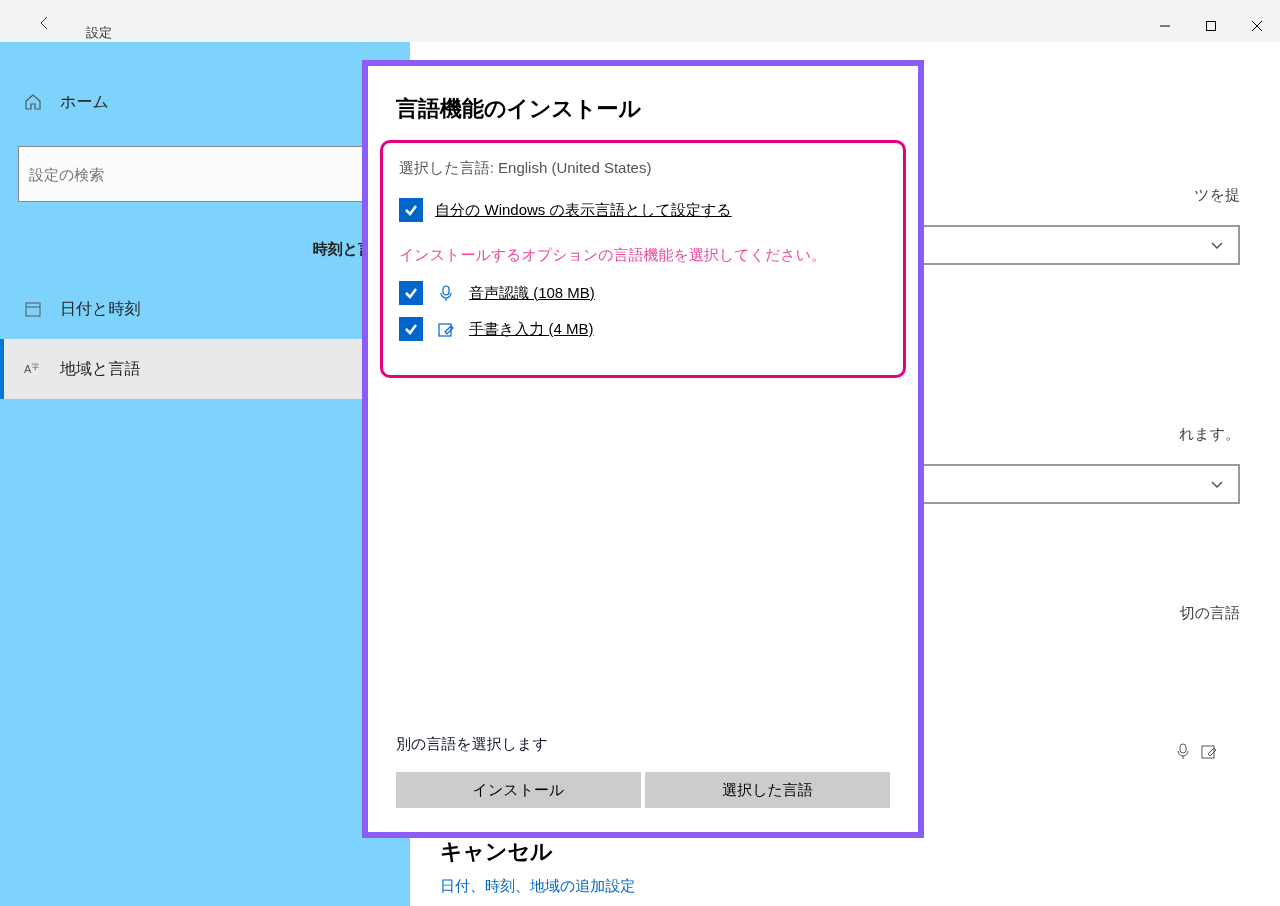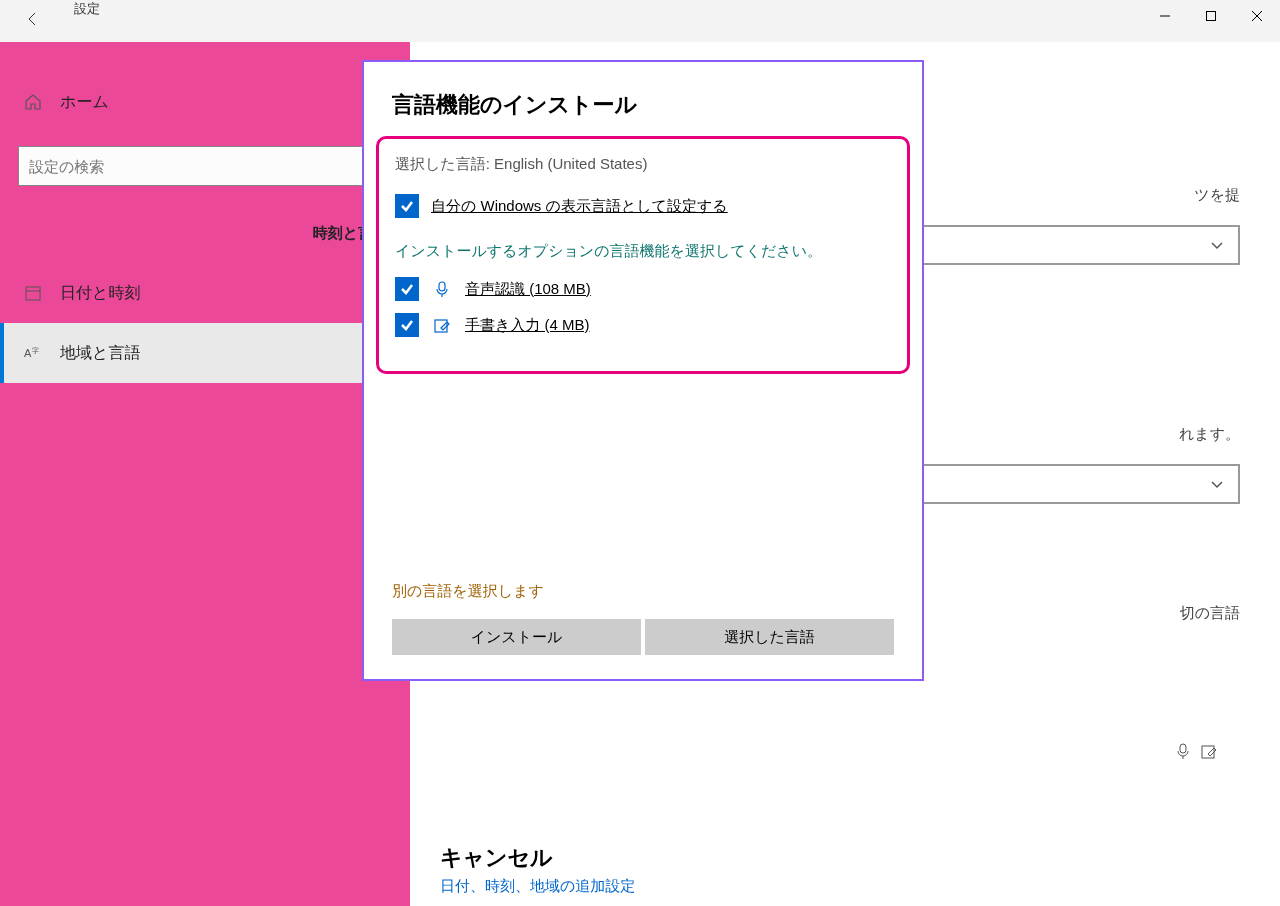--- a/index.html
+++ b/index.html
@@ -9,23 +9,23 @@
       color: #000000;
       width: 1280px;
       height: 906px;
       overflow: hidden;
       position: relative;
     }
     
     .titlebar {
       height: 42px;
       display: flex;
-      align-items: flex-start;
+      align-items: flex-end;
       background: #f3f3f3;
-      padding-left: 14px;
+      padding-left: 26px;
     }
     .titlebar .back-btn {
       width: 38px; height: 38px;
       display: flex; align-items: center; justify-content: center;
       cursor: pointer;
     }
     .titlebar .title {
       font-size: 13px;
       color: #333;
       margin-left: 22px;
@@ -37,41 +37,41 @@
     .titlebar .win-controls div {
       width: 46px; height: 32px;
       display: flex; align-items: center; justify-content: center;
       cursor: pointer;
     }
     
     .sidebar {
       position: absolute;
       top: 42px; left: 0; bottom: 0;
       width: 410px;
-      background: #ec4899;
+      background: #7dd3fc;
       padding-top: 30px;
     }
     .sidebar .home-row, .sidebar .nav-item {
       display: flex;
       align-items: center;
       height: 60px;
       padding-left: 22px;
       font-size: 16px;
       color: #222;
       cursor: pointer;
     }
     .sidebar .ico {
       width: 22px; height: 22px;
       display: inline-flex; align-items: center; justify-content: center;
       margin-right: 16px;
       color: #555;
     }
     .sidebar .search-box {
       margin: 14px 18px 24px 18px;
-      height: 40px;
+      height: 56px;
       border: 1px solid #888;
       background: #fcfcfc;
       display: flex; align-items: center;
       padding: 12px 10px;
     }
     .sidebar .search-box input {
       border: none; outline: none; background: transparent;
       font-size: 15px; width: 100%;
       color: #444;
     }
@@ -95,29 +95,29 @@
       padding: 24px 40px;
       overflow: hidden;
     }
     .content .bg-text { color: #444; font-size: 15px; }
     .content .dropdown {
       width: 320px; height: 40px; border: 2px solid #999;
       display: flex; align-items: center; justify-content: flex-end;
       padding: 0 14px; margin: 20px 0 40px auto;
     }
     .content .section-h2 { font-size: 22px; font-weight: 600; margin-top: 18px;}
-    .content .link { color: #0066CC; font-size: 15px; margin-top: 4px; display:block;}
+    .content .link { color: #0066CC; font-size: 15px; margin-top: 10px; display:block;}
     .content .mini-icons { position: absolute; right: 62px; top: 700px; display:flex; gap: 8px; color:#555;}
     
     .modal {
       position: absolute;
       top: 60px; left: 362px;
-      width: 562px; height: 621px;
+      width: 562px; height: 778px;
       background: #fff;
-      border: 2px solid #8b5cf6;
+      border: 6px solid #8b5cf6;
       z-index: 10;
       padding: 28px 0 24px 0;
       display: flex; flex-direction: column;
     }
     .modal h1 {
       font-size: 22px;
       font-weight: 600;
       padding: 0 28px 16px 28px;
     }
     .highlight-box {
@@ -129,39 +129,39 @@
     .modal .sel-lang {
       font-size: 15px; color: #555; margin-bottom: 20px;
     }
     .modal .check-row {
       display: flex; align-items: center;
       margin: 12px 0;
       font-size: 15px;
       text-decoration: underline;
     }
     .modal .instructions {
-      font-size: 15px; color: #0f766e; margin: 24px 0 16px 0;
+      font-size: 15px; color: #ec4899; margin: 24px 0 16px 0;
     }
     .checkbox {
       width: 24px; height: 24px;
       background: #0066CC;
       display: inline-flex; align-items: center; justify-content: center;
       margin-right: 12px;
       flex-shrink: 0;
     }
     .checkbox svg { fill: none; stroke: #fff; stroke-width: 2.5; }
     .opt-ico {
       width: 22px; height: 22px;
       display: inline-flex; align-items: center; justify-content: center;
       margin-right: 12px;
       color: #0066CC;
     }
     .modal .spacer { flex: 1; }
     .modal .link-other {
-      color: #a16207; font-size: 15px;
+      color: #0f172a; font-size: 15px;
       padding: 0 28px 18px 28px;
       cursor: pointer;
     }
     .modal .btn-row {
       display: flex; gap: 4px;
       padding: 0 28px;
     }
     .modal .btn {
       flex: 1; height: 36px;
       background: #CCCCCC;

